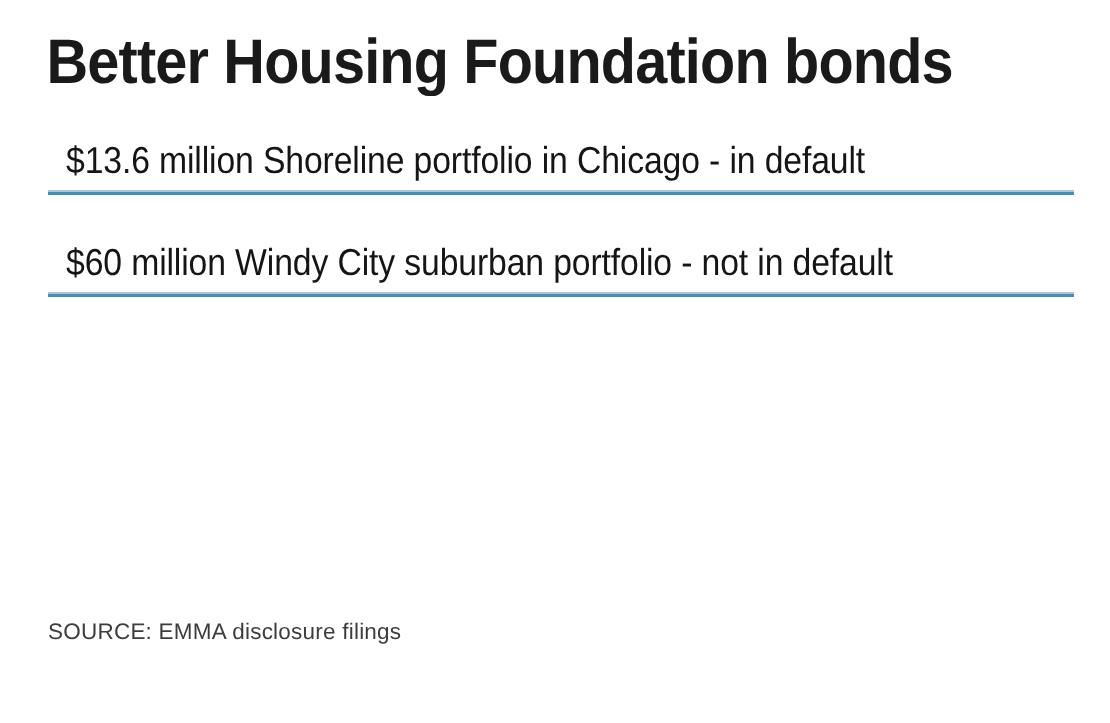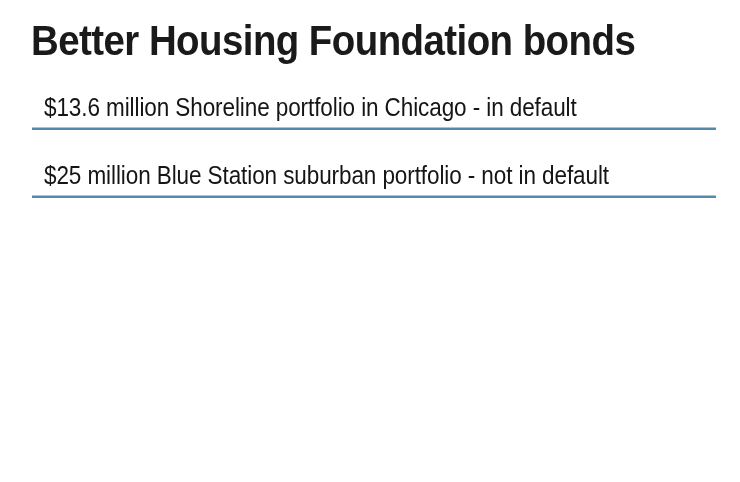--- a/index.html
+++ b/index.html
@@ -105,22 +105,23 @@
 
   <div class="rows">
 
     <div class="row">
       <div class="row-text">$13.6 million Shoreline portfolio in Chicago - in default</div>
       <div class="row-rule"></div>
     </div>
 
 
 
-
     <div class="row">
-      <div class="row-text">$25 million Blue Station suburban portfolio - not in default</div>
+      <div class="row-text">$60 million Windy City suburban portfolio - not in default</div>
       <div class="row-rule"></div>
     </div>
 
+
   </div>
 
+  <div class="source">SOURCE: EMMA disclosure filings</div>
 
 </div>
 
 </body></html>

